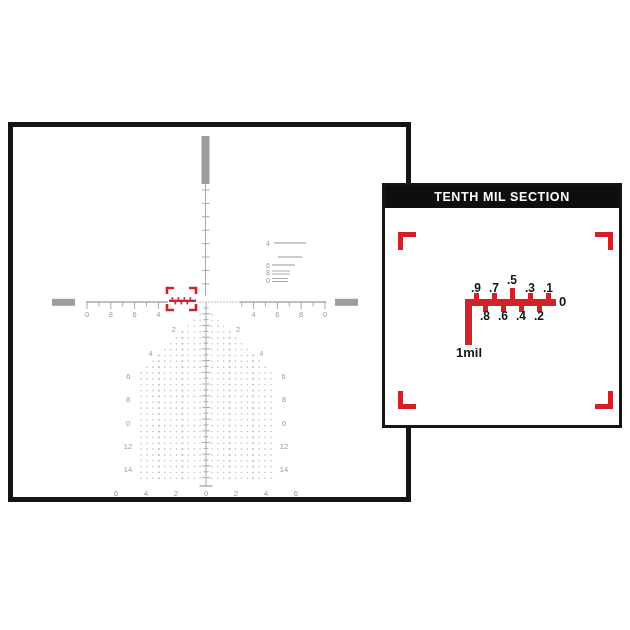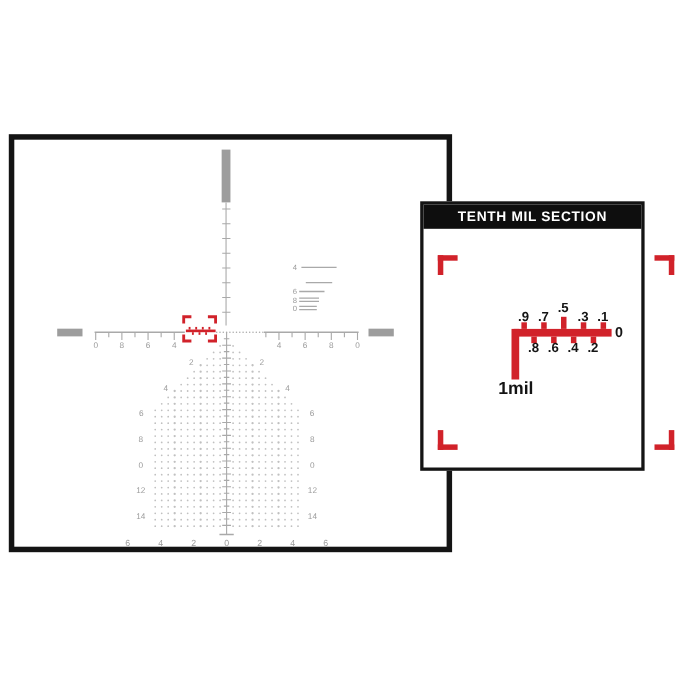--- a/index.html
+++ b/index.html
@@ -8,21 +8,21 @@
 
   
   .scope-box {
     position:absolute; left:8px; top:122px; width:403px; height:380px;
     border:5px solid #141414; box-sizing:border-box; background:#fff; z-index:1;
   }
   .scope-box svg { position:absolute; left:0; top:0; }
 
   
   .detail-panel {
-    position:absolute; left:382px; top:183px; width:204px; height:245px;
+    position:absolute; left:382px; top:183px; width:240px; height:245px;
     border:3px solid #141414; box-sizing:border-box; background:#fff; z-index:5;
   }
   .detail-header {
     position:absolute; left:0; top:0; right:0; height:22px; background:#0e0e0e;
     color:#fff; font-weight:700; font-size:12.5px; letter-spacing:.6px;
     display:flex; align-items:center; justify-content:center;
   }
   .corner { position:absolute; width:13px; height:13px; }
   .corner.tl { left:13px;  top:46px;  border-left:5px solid var(--red); border-top:5px solid var(--red); }
   .corner.tr { left:210px; top:46px;  border-right:5px solid var(--red); border-top:5px solid var(--red); }
@@ -36,21 +36,21 @@
   .red-bar    { left:82px; top:113px; width:89px; height:7px; background:var(--red); }
   .red-vert   { left:80px; top:113px; width:7px; height:46px; background:var(--red); }
 
   .tick-up, .tick-dn { position:absolute; width:5px; background:var(--red); }
   .tick-up { top:107px; height:6px; }
   .tick-up.tall { top:102px; height:11px; }
   .tick-dn { top:120px; height:6px; }
 
   .dp-label { position:absolute; transform:translateX(-50%); font-weight:700; font-size:12px; color:#141414; line-height:1; }
   .dp-zero  { position:absolute; left:174px; top:109px; font-weight:700; font-size:13px; color:#141414; line-height:1; }
-  .dp-mil   { position:absolute; left:84px; top:160px; transform:translateX(-50%); font-weight:700; font-size:16px; color:#141414; line-height:1; }
+  .dp-mil   { position:absolute; left:84px; top:160px; transform:translateX(-50%); font-weight:700; font-size:13px; color:#141414; line-height:1; }
 </style>
 </head>
 <body>
 
 <div class="canvas">
 
   <div class="scope-box">
     <svg id="reticle-svg" width="393" height="370" viewBox="13 127 393 370" xmlns="http://www.w3.org/2000/svg">
         <g>
           <rect x="201.5" y="136" width="8" height="48" fill="#9d9d9d"></rect>

